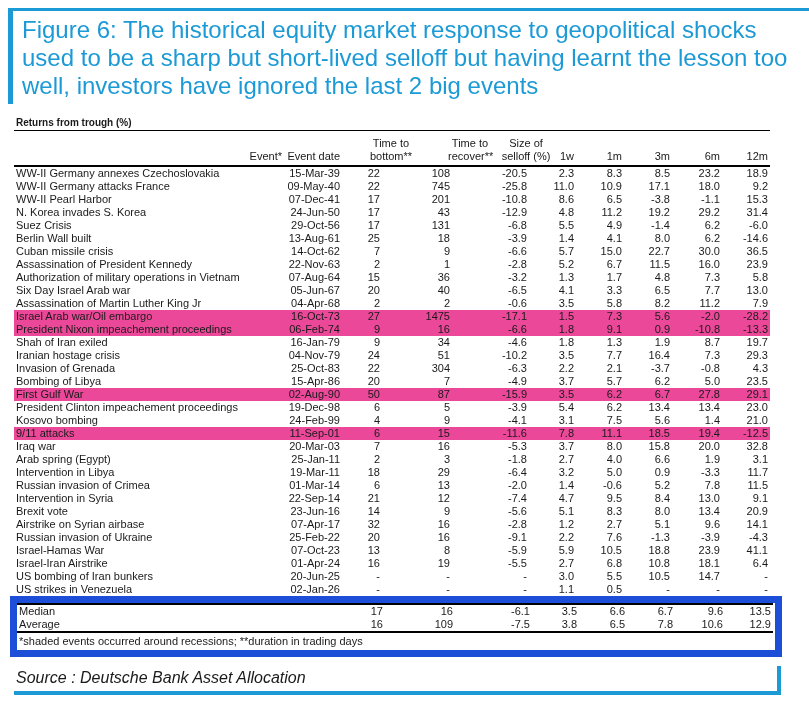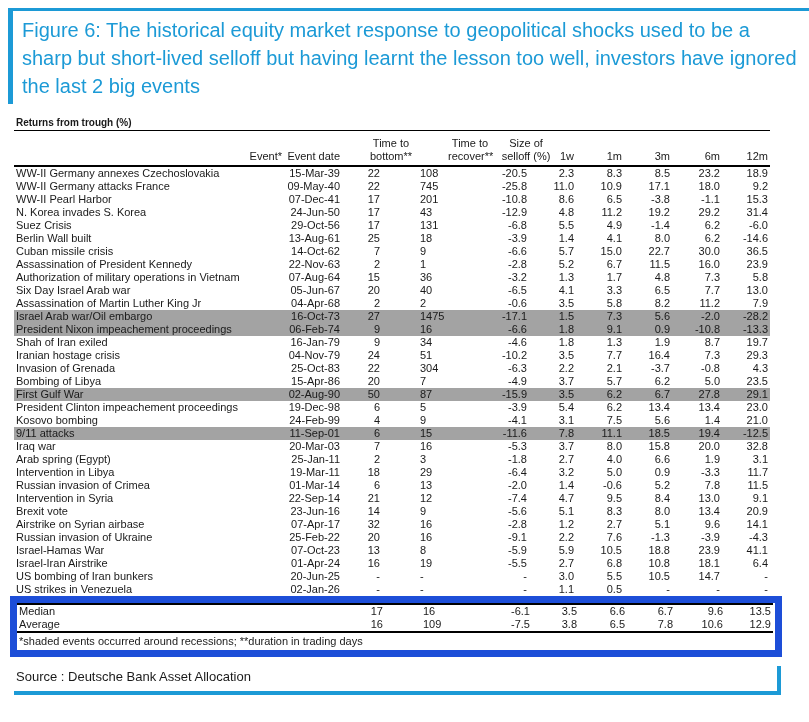--- a/index.html
+++ b/index.html
@@ -2,21 +2,21 @@
 <html><head>
 <meta charset="utf-8">
 <style>
   * { margin:0; padding:0; box-sizing:border-box; }
   html,body { width:809px; height:722px; background:#ffffff; overflow:hidden;
               font-family:"Liberation Sans", sans-serif; color:#1a1a1a; }
 
   
   .title-block { margin:8px 0 0 8px; border-top:3px solid #1c9ad6; border-left:5px solid #1c9ad6;
                  padding:5px 10px 4px 9px; }
-  .title-block h1 { font-size:20px; line-height:28px; font-weight:400; color:#1c9ad6; max-width:780px; }
+  .title-block h1 { font-size:24px; line-height:28px; font-weight:400; color:#1c9ad6; max-width:780px; }
 
   
   .content { margin-left:14px; width:756px; }
   .subtitle-row { margin-top:13px; display:flex; justify-content:space-between; align-items:flex-end;
                   border-bottom:1px solid #000; padding:0 12px 2px 2px; }
   .subtitle-left { font-size:11px; font-weight:700; white-space:nowrap; }
   .subtitle-right { font-size:10px; font-weight:700; white-space:nowrap; }
 
   table { border-collapse:collapse; table-layout:fixed; width:756px; font-size:11px; }
   col.w-event{width:268px} col.w-date{width:60px} col.w-bottom{width:78px} col.w-recover{width:72px}
@@ -30,35 +30,35 @@
   th.h-two   { text-align:center; }
   th.h-bottom  { padding-left:20px; }
   th.h-recover { padding-left:28px; }
   th.h-selloff { padding-left:8px; }
   th.h-num   { text-align:right; padding-right:2px; }
 
   td { height:13px; line-height:13px; white-space:nowrap; overflow:hidden; }
   td.c-event   { text-align:left;  padding-left:2px; }
   td.c-date    { text-align:right; padding-right:2px; }
   td.c-bottom  { text-align:right; padding-right:40px; }
-  td.c-recover { padding-right:42px; }
+  td.c-recover { text-align:right; padding-right:42px; }
   td.c-selloff { text-align:right; padding-right:25px; }
   td.c-num     { text-align:right; padding-right:2px; }
-  tr.shaded td { background:#a3a3a3; }
+  tr.shaded td { background:#ec4899; }
 
   
   .summary-box { margin-left:-4px; width:772px; border:7px solid #1d4ed8; padding-left:0; }
   .summary-box table { border-top:2px solid #000; border-bottom:2px solid #000; }
   .summary-box td { font-weight:400; }
   .footnote { font-size:11px; line-height:13px; padding:2px 0 2px 2px; white-space:nowrap; }
 
   
   .source-wrap { margin-left:14px; margin-top:9px; width:767px; height:29px;
                  border-right:4px solid #1c9ad6; border-bottom:4px solid #1c9ad6; }
-  .source-text { font-size:13px; padding:3px 0 0 2px; white-space:nowrap; }
+  .source-text { font-size:16px; font-style:italic; padding:3px 0 0 2px; white-space:nowrap; }
 </style>
 </head>
 <body>
 
 <div class="title-block">
   <h1>Figure 6: The historical equity market response to geopolitical shocks used to be a sharp but short-lived selloff but having learnt the lesson too well, investors have ignored the last 2 big events</h1>
 </div>
 
 <div class="content">
 

